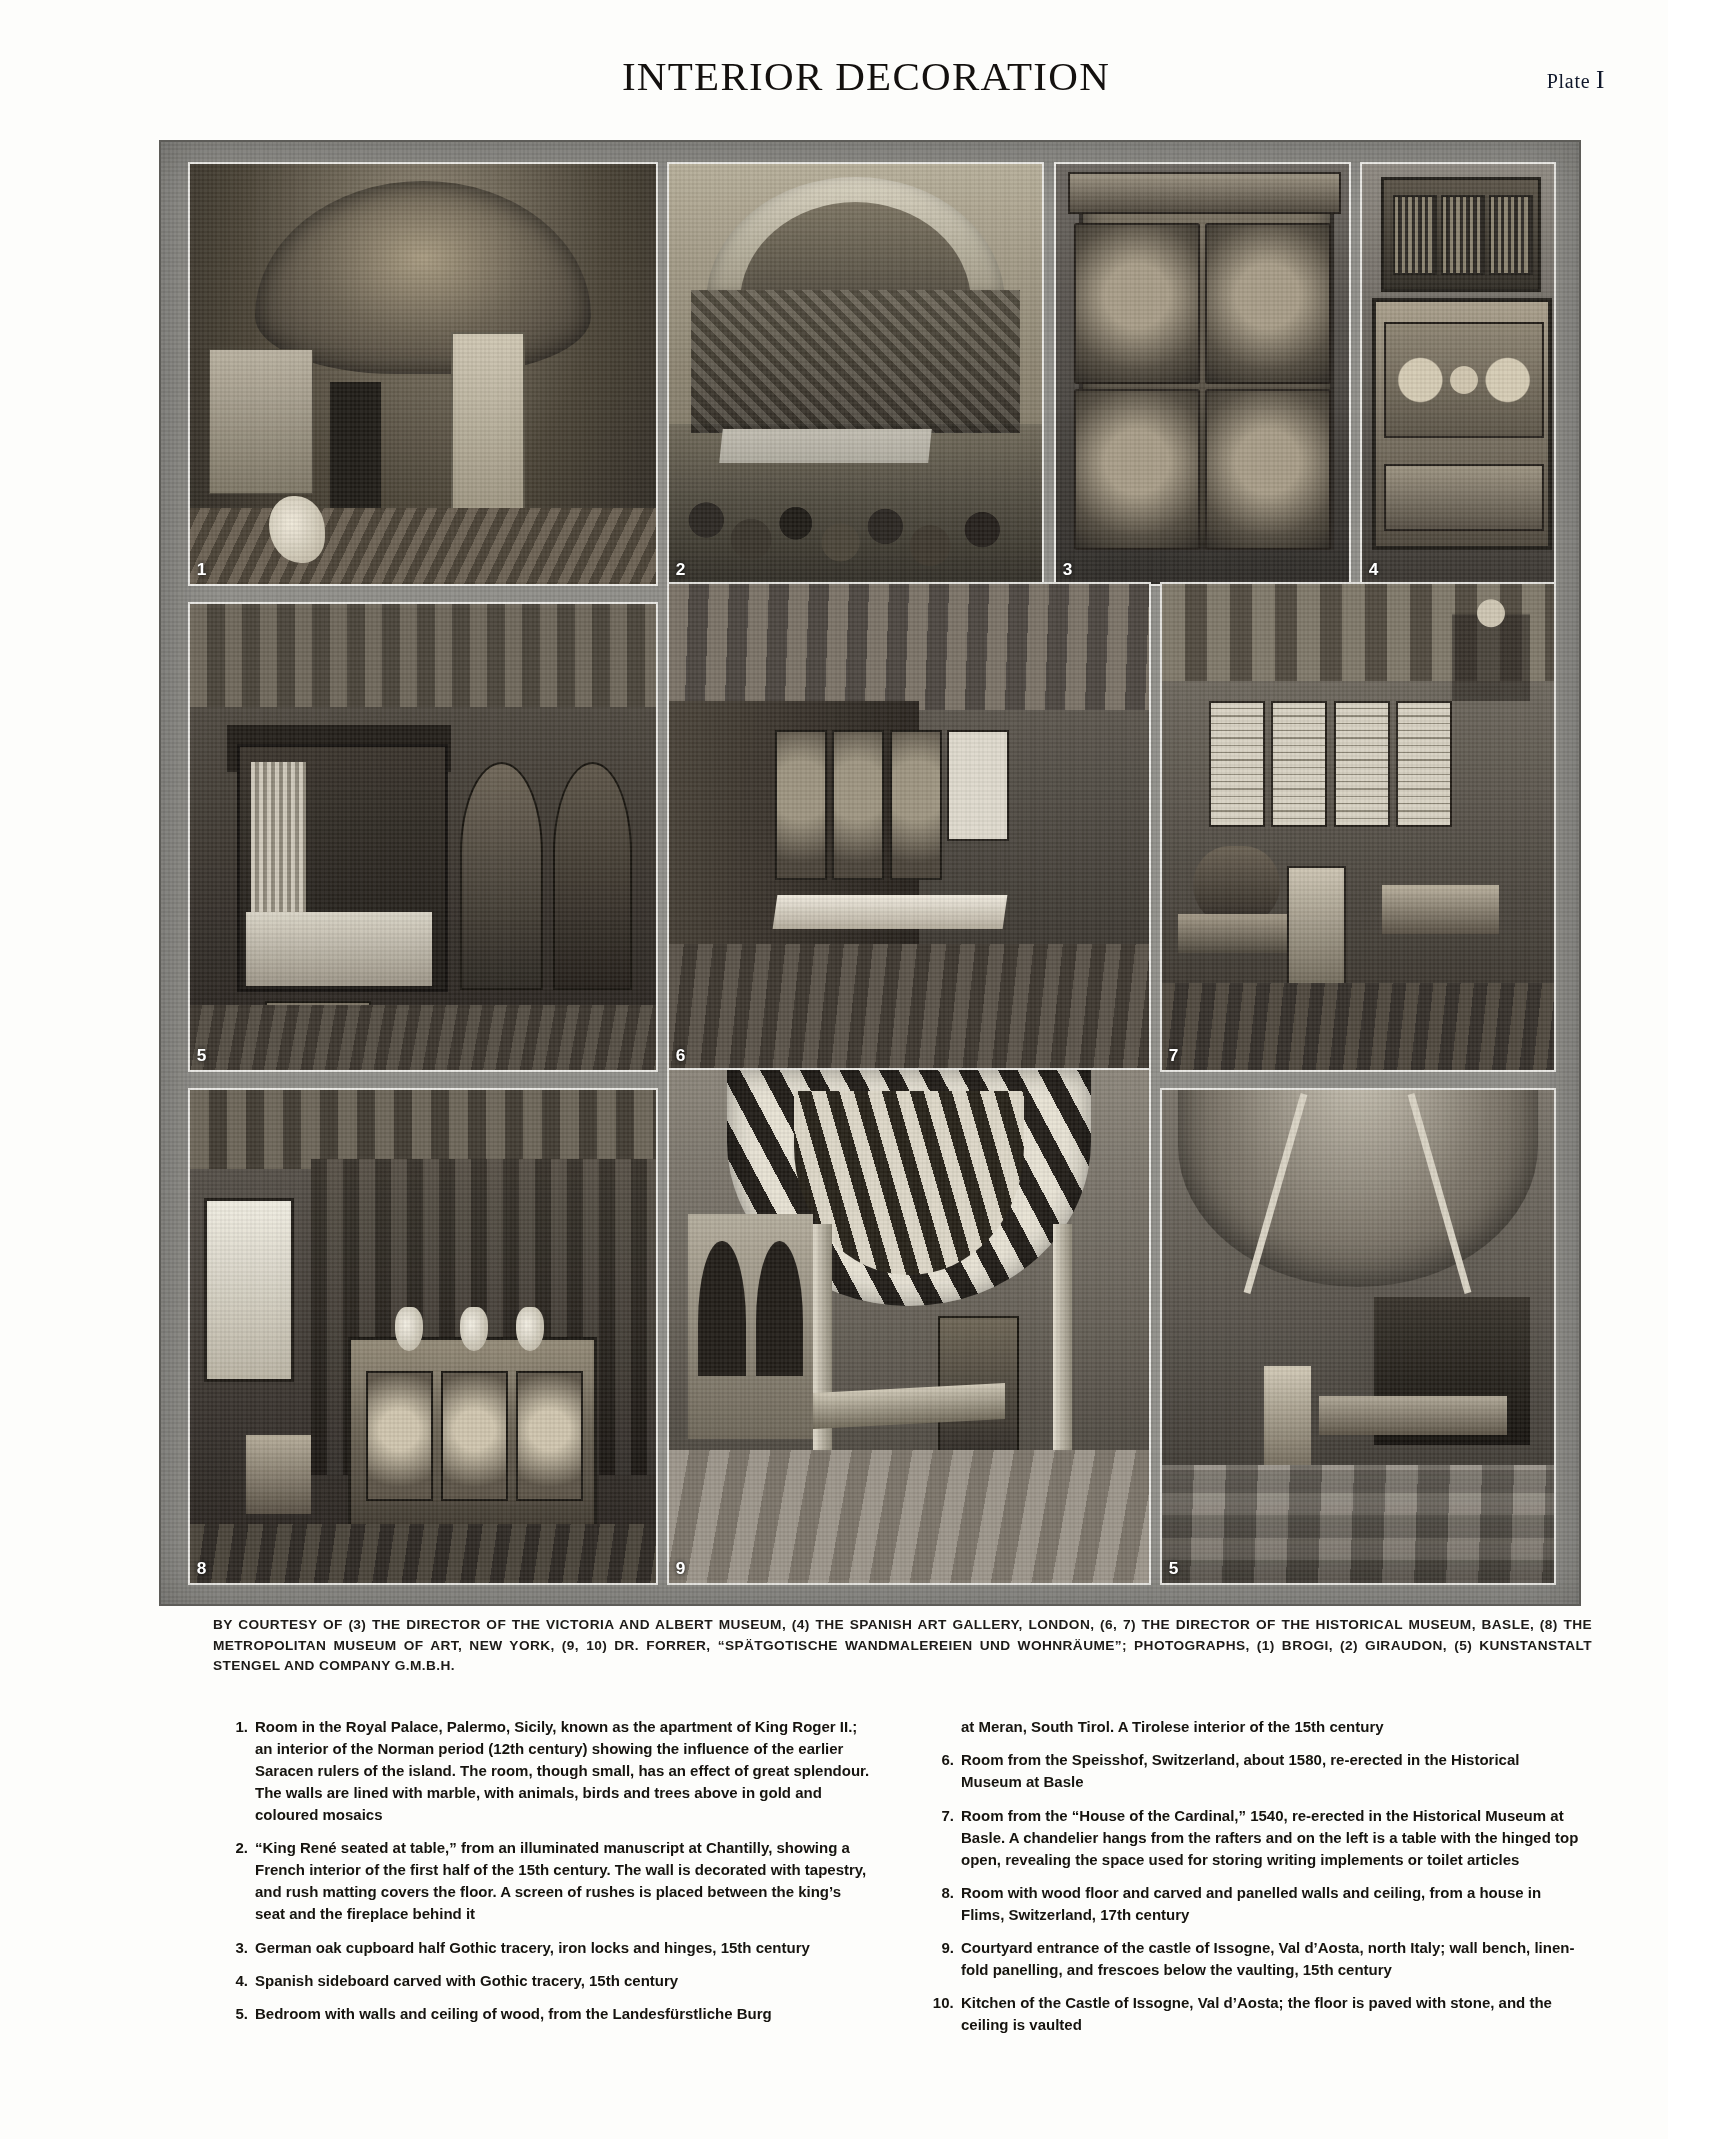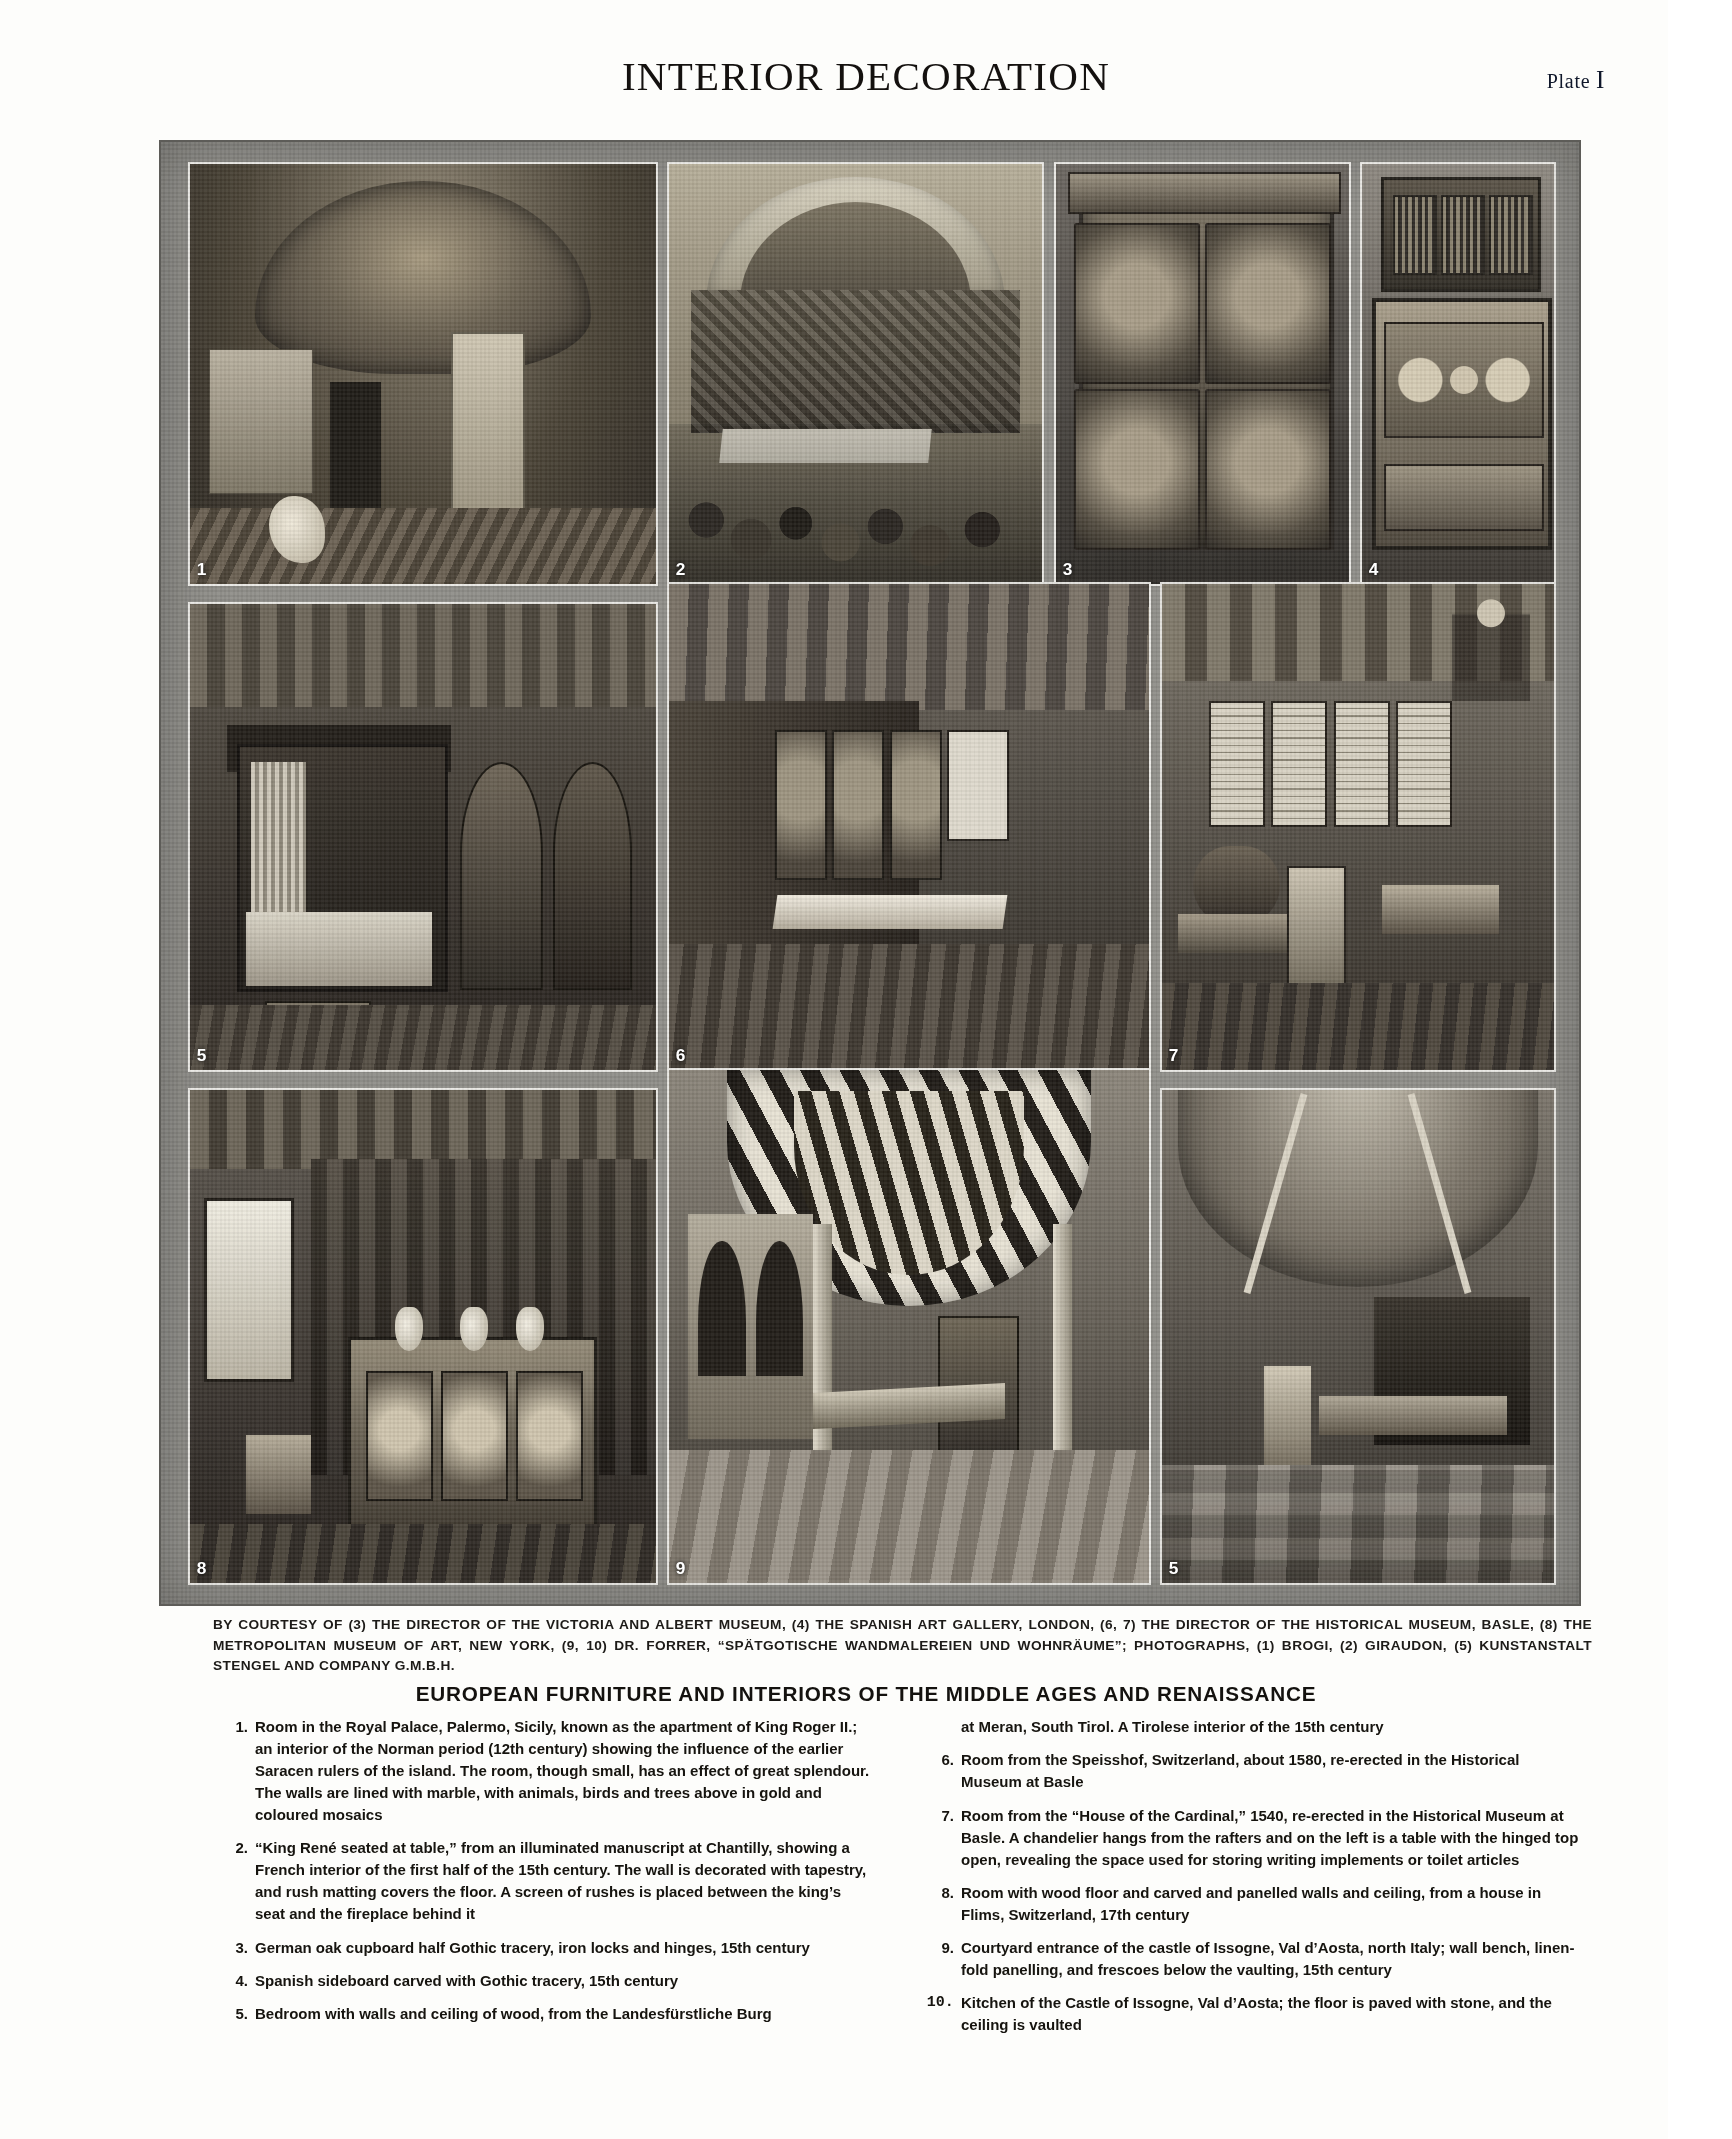--- a/index.html
+++ b/index.html
@@ -530,21 +530,21 @@
     line-height: 22px;
     color: #16140f;
   }
   .item .n {
     position: absolute;
     left: 0; top: 0;
     width: 28px;
     text-align: right;
     font-weight: 700;
   }
-  .item .n.wide { left: -9.3px; width: 37px; font-family: Liberation Mono, monospace; }
+  .item .n.wide { left: -9.3px; width: 37px; }
   .item .txt { display: block; font-weight: bold; }
 </style>
 </head>
 <body>
 
 <div class="page">
 
   <div class="header">
     <div class="plate-title">INTERIOR DECORATION</div>
     <div class="plate-number">
@@ -706,21 +706,20 @@
         <div class="floor"></div>
       </div>
       <div class="num">5</div>
     </div>
 
     <div class="grain"></div>
   </div>
 
   <div class="credit">BY COURTESY OF (3) THE DIRECTOR OF THE VICTORIA AND ALBERT MUSEUM, (4) THE SPANISH ART GALLERY, LONDON, (6, 7) THE DIRECTOR OF THE HISTORICAL MUSEUM, BASLE, (8) THE METROPOLITAN MUSEUM OF ART, NEW YORK, (9, 10) DR. FORRER, “SPÄTGOTISCHE WANDMALEREIEN UND WOHNRÄUME”; PHOTOGRAPHS, (1) BROGI, (2) GIRAUDON, (5) KUNSTANSTALT STENGEL AND COMPANY G.M.B.H.</div>
 
-  <div class="cap-title">EUROPEAN FURNITURE AND INTERIORS OF THE MIDDLE AGES AND RENAISSANCE</div>
 
   <div class="cols">
     <div class="col col-left">
       <div class="item">
         <span class="n">1.</span>
         <span class="txt">Room in the Royal Palace, Palermo, Sicily, known as the apartment of King Roger II.; an interior of the Norman period (12th century) showing the influence of the earlier Saracen rulers of the island. The room, though small, has an effect of great splendour. The walls are lined with marble, with animals, birds and trees above in gold and coloured mosaics</span>
       </div>
       <div class="item">
         <span class="n">2.</span>
         <span class="txt">“King René seated at table,” from an illuminated manuscript at Chantilly, showing a French interior of the first half of the 15th century. The wall is decorated with tapestry, and rush matting covers the floor. A screen of rushes is placed between the king’s seat and the fireplace behind it</span>

